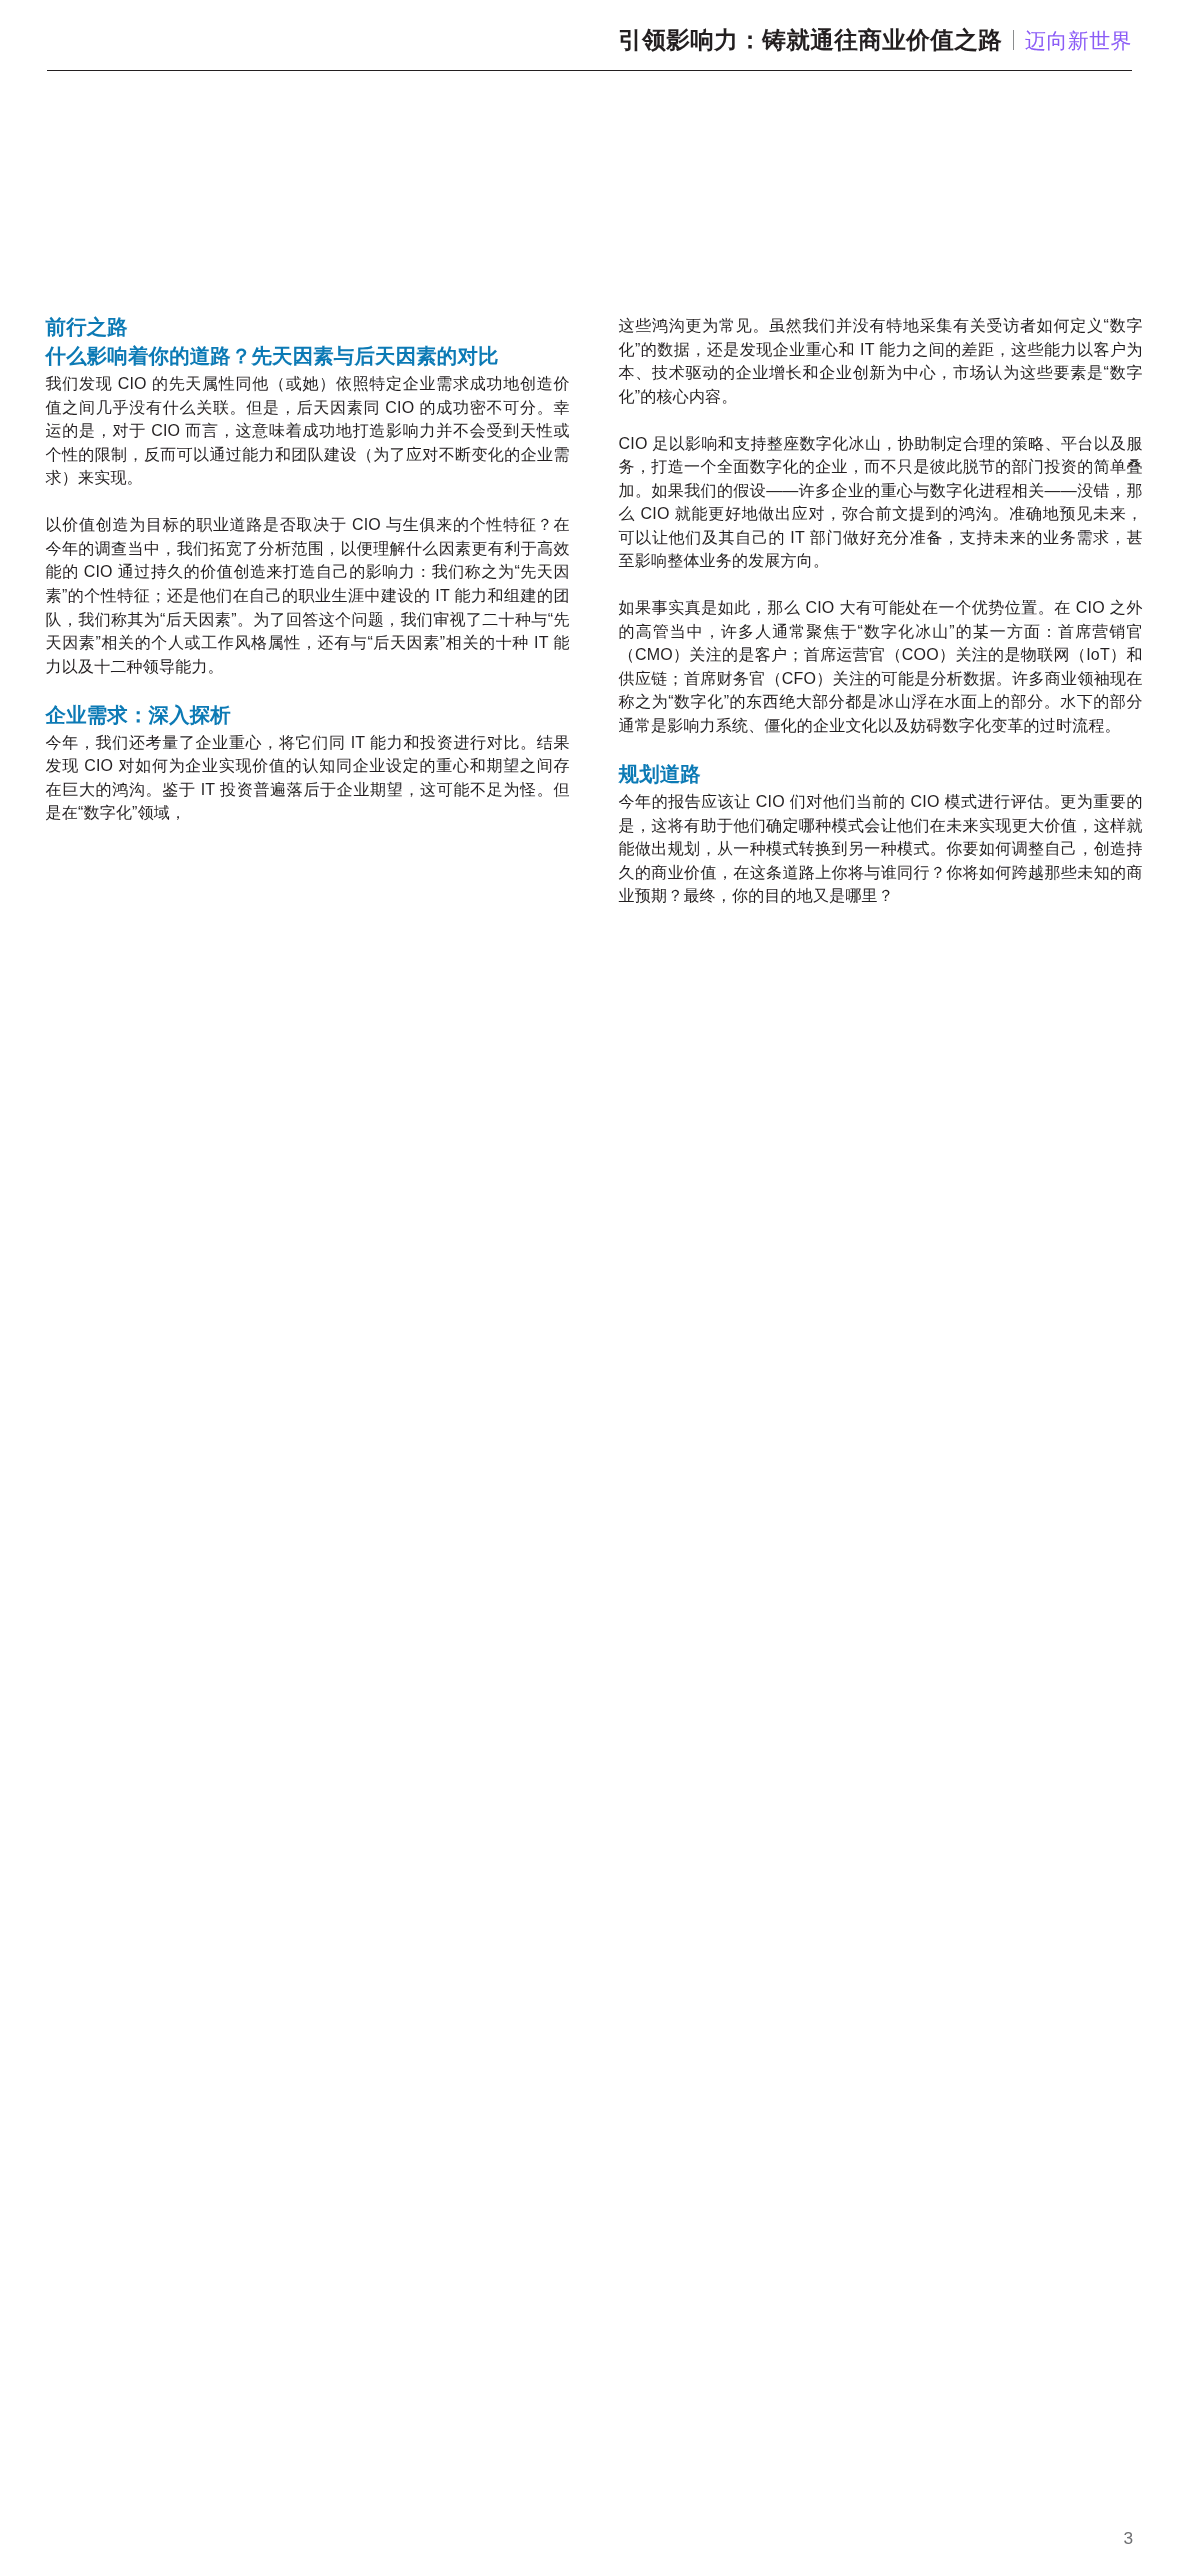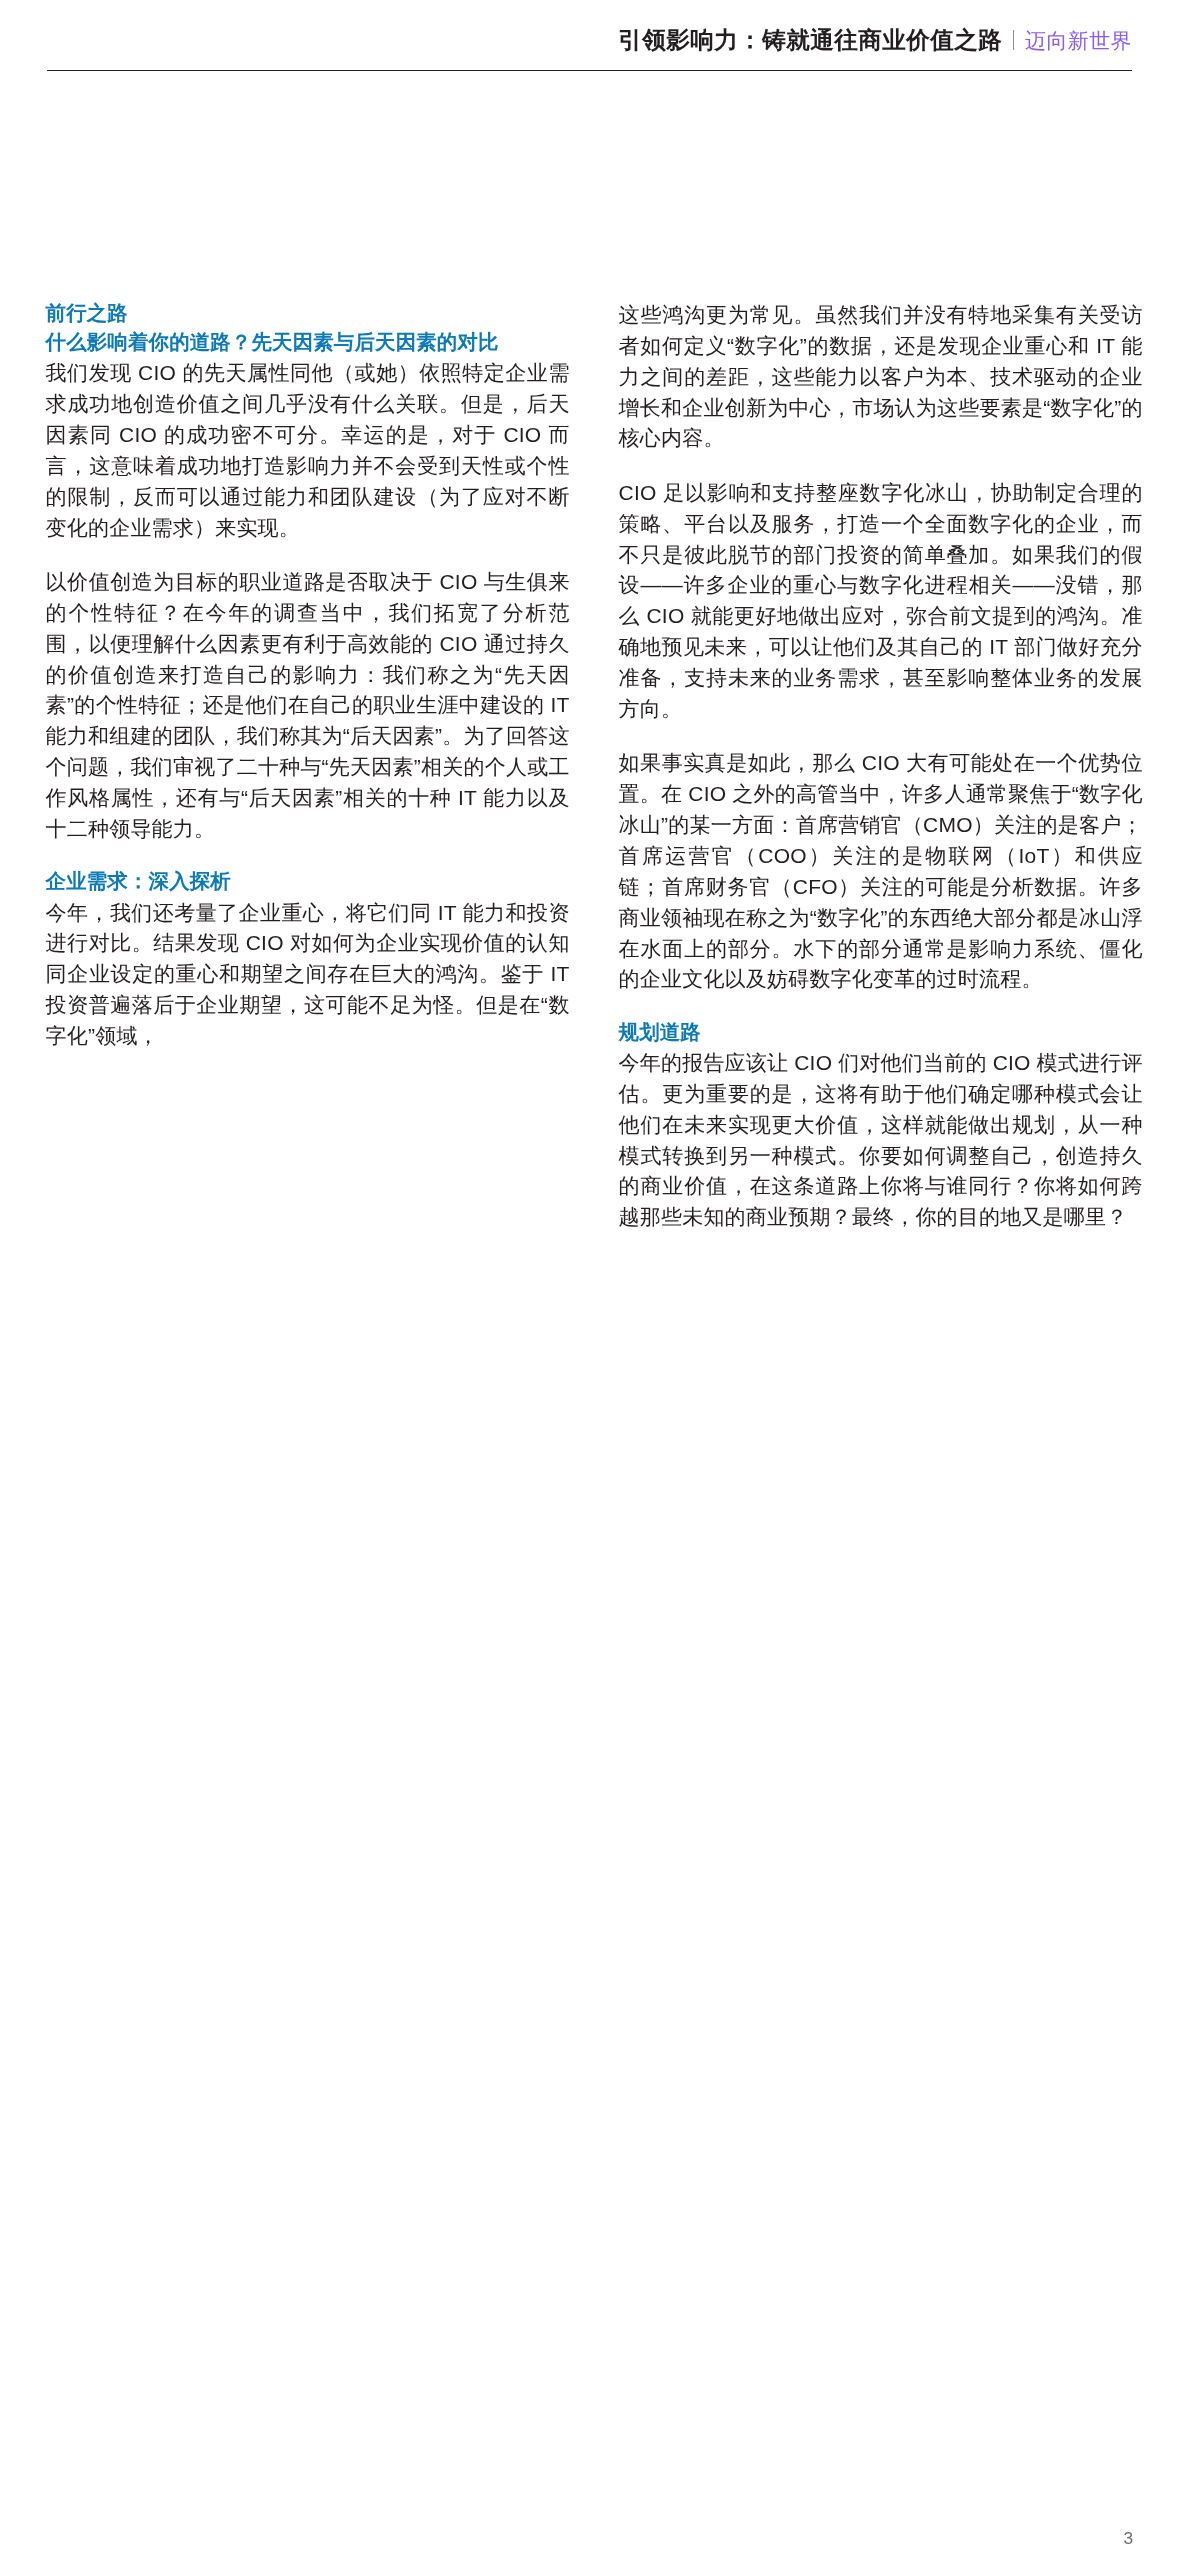--- a/index.html
+++ b/index.html
@@ -53,41 +53,41 @@
   }
   .header-rule {
     margin: 14px 47px 0 47px;
     height: 1.6px;
     background: #231f20;
   }
 
   
   .content {
     position: absolute;
-    top: 300px;
+    top: 314px;
     left: 23.6px;
     right: 23.6px;
     display: flex;
     gap: 49px;
     padding: 0 22px;
   }
   .col {
     width: 524px;
     flex: 0 0 524px;
   }
   h2.section-head {
     font-size: 20.4px;
     font-weight: bold;
     color: #0c7ab5;
     margin: 0 0 1.6px 0;
     line-height: 1.35;
     letter-spacing: 0.2px;
   }
   p.para {
-    font-size: 21px;
+    font-size: 16px;
     line-height: 1.47;
     margin: 0 0 23.6px 0;
     color: #231f20;
     text-align: justify;
     text-justify: inter-ideograph;
     letter-spacing: 0.2px;
   }
 
   
   .page-number {

